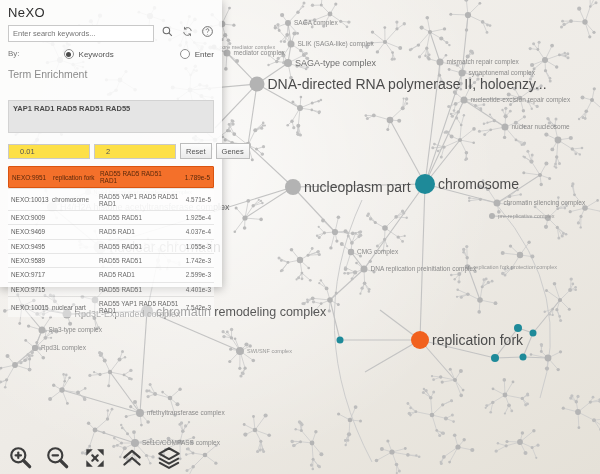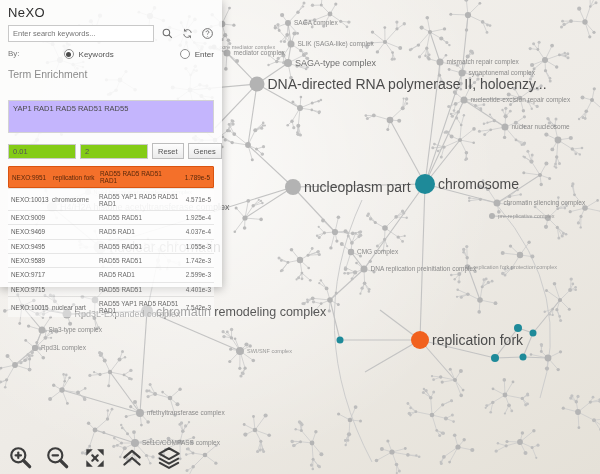--- a/index.html
+++ b/index.html
@@ -14,42 +14,43 @@
   #graph text{font-family:"Liberation Sans",sans-serif;}
 
   
   .panel{
     position:absolute;left:0;top:0;width:222px;height:287px;box-sizing:border-box;
     background:rgba(253,253,253,0.86);
     box-shadow:0 2px 9px rgba(0,0,0,0.28);
     padding:5px 8px 4px 8px;
   }
   .panel-title{font-size:13px;font-weight:normal;color:#2e2e2e;letter-spacing:.4px;margin-bottom:5px;}
-  .search-row{display:flex;align-items:center;gap:7px;}
+  .search-row{display:flex;align-items:flex-start;gap:7px;}
   .search-row input{
     width:148px;height:15px;border:1px solid #c9c9c9;background:#fff;
     font-size:7.5px;color:#555;padding:0 4px;outline:none;font-family:"Liberation Sans",sans-serif;
   }
   .pico{width:13px;height:13px;flex:0 0 auto;cursor:pointer;}
   .pico svg{width:13px;height:13px;display:block;stroke:#6b6b6b;fill:none;stroke-width:1.6;}
   .radio-row{display:flex;align-items:flex-start;margin-top:7px;font-size:8px;color:#555;}
   .radio-row .bylab{margin-right:12px;color:#777;}
   .radio{display:flex;align-items:center;margin-right:34px;cursor:pointer;padding-left:32px;}
   .rb{width:8px;height:8px;border:1px solid #8f8f8f;border-radius:50%;margin-right:5px;position:relative;background:#fff;}
   .rb.on::after{content:"";position:absolute;left:1.5px;top:1.5px;width:5px;height:5px;border-radius:50%;background:#4a4a4a;}
   .section-title{font-size:10.5px;color:#8b8b8b;margin:9px 0 20px 0;}
   .panel textarea{
-    width:100%;height:33px;box-sizing:border-box;border:1px solid #d3d3d3;background:#c4b5fd;
+    width:100%;height:33px;box-sizing:border-box;border:1px solid #d3d3d3;background:#e5e5e5;
     font-size:7.5px;color:#4a4a4a;padding:3px 4px;resize:none;outline:none;
     font-family:"Liberation Sans",sans-serif;
+    font-weight:bold;
   }
   .controls-row{display:flex;align-items:center;gap:4px;margin-top:6px;}
   .controls-row input{
-    height:13px;border:1px solid #c9c9c9;background:#84cc16;font-size:7.5px;color:#555;
-    padding:0 4px;outline:none;font-family:"Liberation Sans",sans-serif;
+    height:13px;border:1px solid #c9c9c9;background:#fde047;font-size:7.5px;color:#555;
+    padding:0 11px;outline:none;font-family:"Liberation Sans",sans-serif;
   }
   .in-p{width:58px;} .in-d{width:58px;}
   .controls-row button{
     height:16px;font-size:7.5px;color:#555;border:1px solid #bdbdbd;border-radius:0;
     background:linear-gradient(#fdfdfd,#ebebeb);padding:0 5px;cursor:pointer;
     font-family:"Liberation Sans",sans-serif;
   }
   
   .results{margin-top:7px;}
   .rrow{

